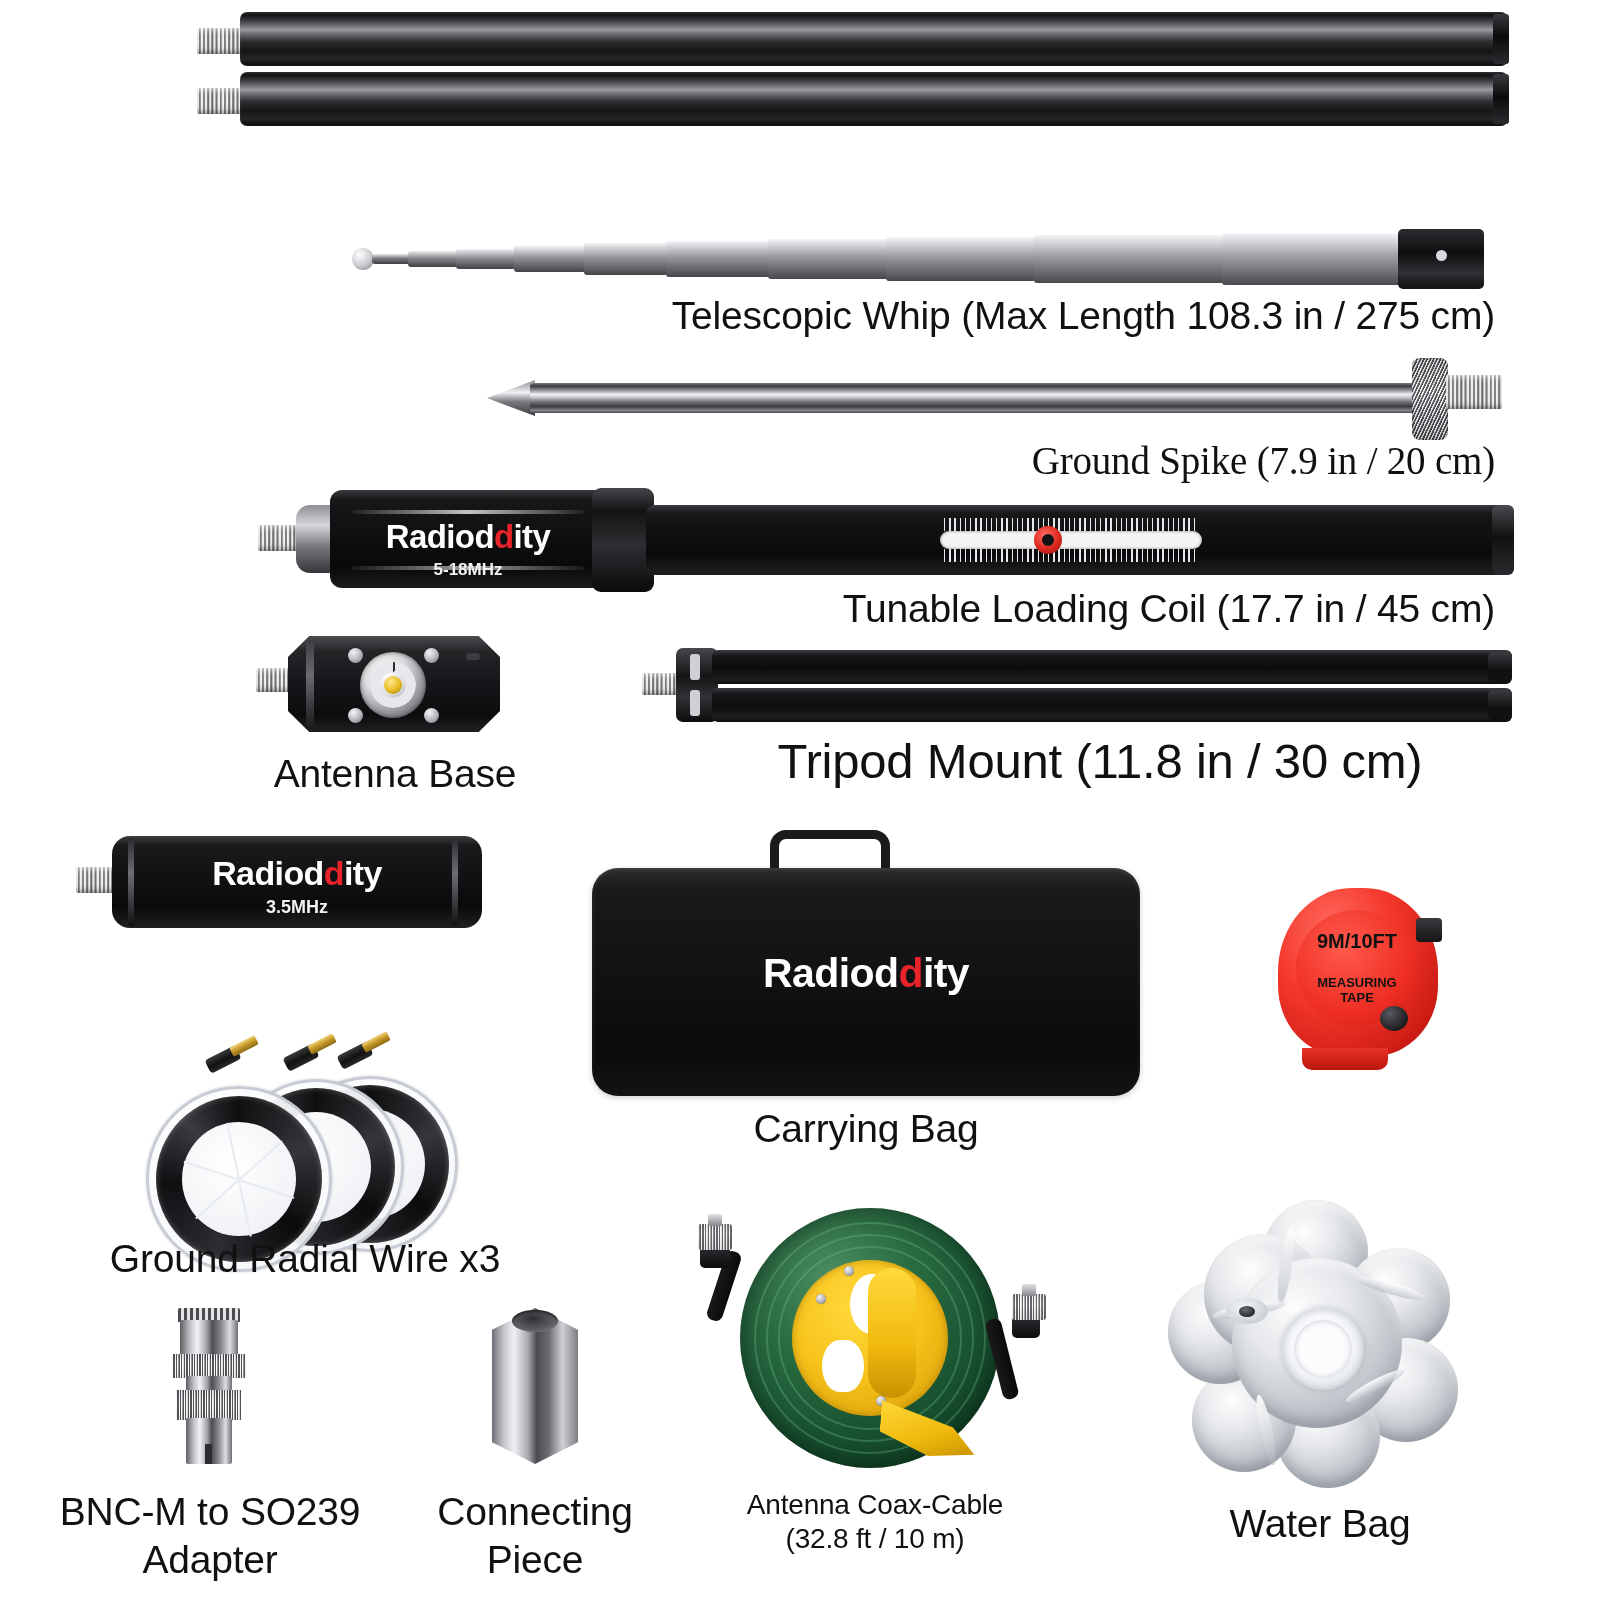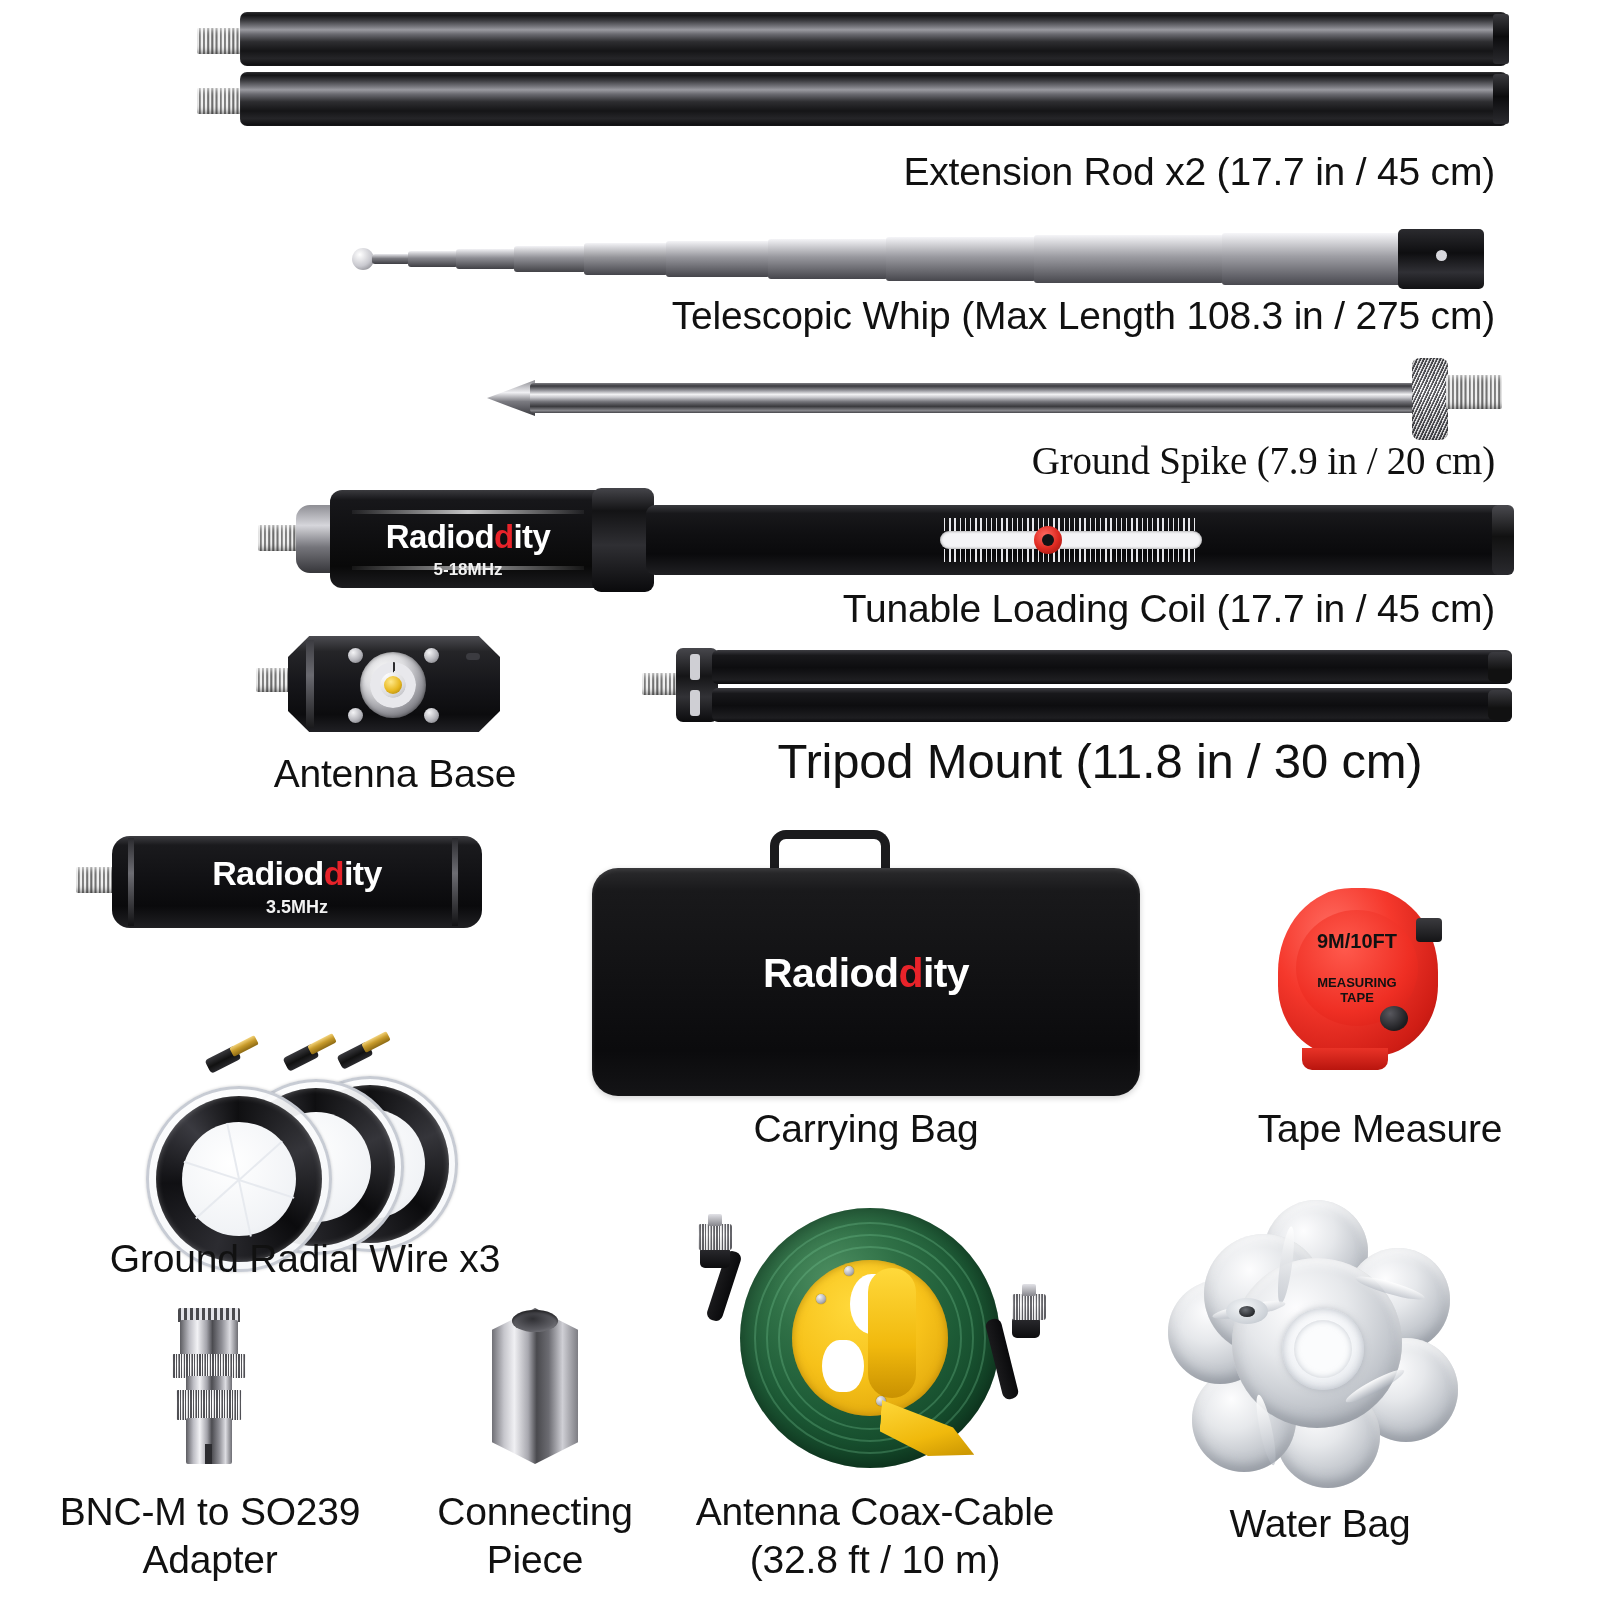--- a/index.html
+++ b/index.html
@@ -212,21 +212,20 @@
 
   <div>
     <div class="threads" style="left:197px; top:28px; width:48px; height:26px;"></div>
     <div class="blackrod" style="left:240px; top:12px; width:1268px; height:54px;"></div>
     <div style="position:absolute; left:1493px; top:14px; width:16px; height:50px; border-radius:3px; background:linear-gradient(to bottom,#3a3a3e,#0b0b0d 45%,#2b2b2f);"></div>
 
     <div class="threads" style="left:197px; top:88px; width:48px; height:26px;"></div>
     <div class="blackrod" style="left:240px; top:72px; width:1268px; height:54px;"></div>
     <div style="position:absolute; left:1493px; top:74px; width:16px; height:50px; border-radius:3px; background:linear-gradient(to bottom,#3a3a3e,#0b0b0d 45%,#2b2b2f);"></div>
   </div>
-  <div class="lbl r" style="left:520px; top:148px; width:975px; font-size:39px;">Extension Rod x2 (17.7 in / 45 cm)</div>
 
   <div>
     <div style="position:absolute; left:352px; top:248px; width:22px; height:22px; border-radius:50%;
                 background:radial-gradient(circle at 35% 30%, #ffffff, #c9c9cf 55%, #6e6e74 100%);"></div>
     <div class="whip-seg" style="left:372px; top:254px; width:38px; height:10px; background:linear-gradient(to bottom,#e9e9ed,#7b7b81 45%,#3d3d42);"></div>
     <div class="whip-seg" style="left:408px; top:251px; width:50px; height:16px; background:linear-gradient(to bottom,#f0f0f3,#86868c 45%,#3f3f44);"></div>
     <div class="whip-seg" style="left:456px; top:249px; width:60px; height:20px; background:linear-gradient(to bottom,#f2f2f5,#8d8d93 45%,#414146);"></div>
     <div class="whip-seg" style="left:514px; top:246px; width:72px; height:26px; background:linear-gradient(to bottom,#f3f3f6,#919197 45%,#424247);"></div>
     <div class="whip-seg" style="left:584px; top:243px; width:84px; height:32px; background:linear-gradient(to bottom,#f3f3f6,#949499 45%,#44444a);"></div>
     <div class="whip-seg" style="left:666px; top:241px; width:104px; height:36px; background:linear-gradient(to bottom,#f4f4f7,#96969c 45%,#45454b);"></div>
@@ -345,21 +344,20 @@
     <div class="tapelabel" style="left:1296px; top:910px; width:122px; height:116px;">
       <div style="font-size:20px;">9M/10FT</div>
       <div style="font-size:13px; margin-top:21px;">MEASURING</div>
       <div style="font-size:13px;">TAPE</div>
     </div>
     <div style="position:absolute; left:1380px; top:1006px; width:28px; height:25px; border-radius:50%;
                 background: radial-gradient(circle at 36% 30%, #58585e, #1d1d20 70%);"></div>
     <div style="position:absolute; left:1302px; top:1048px; width:86px; height:22px; border-radius:0 0 10px 10px;
                 background: linear-gradient(to bottom,#e93327,#b9150e);"></div>
   </div>
-  <div class="lbl c" style="left:1190px; top:1105px; width:380px; font-size:39px;">Tape Measure</div>
 
   <div>
 
     <div class="radialcoil" style="left:282px; top:1076px; width:176px; height:176px;">
       <div class="ring-outer"></div>
       <div class="ring-wire" style="inset:9px;"></div>
       <div class="ring-hole" style="inset:33px;"></div>
     </div>
     <div class="bananashell" style="left:338px; top:1048px; width:34px; height:15px; transform:rotate(-27deg);"></div>
     <div class="banana" style="left:362px; top:1037px; width:28px; height:10px; transform:rotate(-27deg);"></div>
@@ -437,21 +435,21 @@
     <div class="pl259" style="left:698px; top:1224px; width:34px; height:26px;"></div>
     <div style="position:absolute; left:708px; top:1214px; width:14px; height:12px; background:linear-gradient(to bottom,#e2e2e7,#86868c); border-radius:2px;"></div>
 
     <div style="position:absolute; left:994px; top:1318px; width:16px; height:82px;
                 background:linear-gradient(to right,#1a1a1c,#0a0a0c); border-radius:7px; transform:rotate(-14deg);"></div>
     <div style="position:absolute; left:1012px; top:1316px; width:28px; height:22px; border-radius:5px;
                 background:linear-gradient(to bottom,#2e2e32,#0c0c0e);"></div>
     <div class="pl259" style="left:1012px; top:1294px; width:34px; height:26px;"></div>
     <div style="position:absolute; left:1022px; top:1284px; width:14px; height:12px; background:linear-gradient(to bottom,#e2e2e7,#86868c); border-radius:2px;"></div>
   </div>
-  <div class="lbl c" style="left:640px; top:1488px; width:470px; font-size:39px;">Antenna Coax-Cable
+  <div class="lbl c" style="left:640px; top:1488px; width:470px; font-size:28px;">Antenna Coax-Cable
 (32.8 ft / 10 m)</div>
 
   <div>
     <div class="waterbag" style="left:1168px; top:1198px; width:290px; height:290px;">
       <div class="petal" style="left:96px;  top:2px;   width:104px; height:104px;"></div>
       <div class="petal" style="left:178px; top:50px;  width:104px; height:104px;"></div>
       <div class="petal" style="left:186px; top:140px; width:104px; height:104px;"></div>
       <div class="petal" style="left:108px; top:186px; width:104px; height:104px;"></div>
       <div class="petal" style="left:24px;  top:170px; width:104px; height:104px;"></div>
       <div class="petal" style="left:0px;   top:82px;  width:104px; height:104px;"></div>

